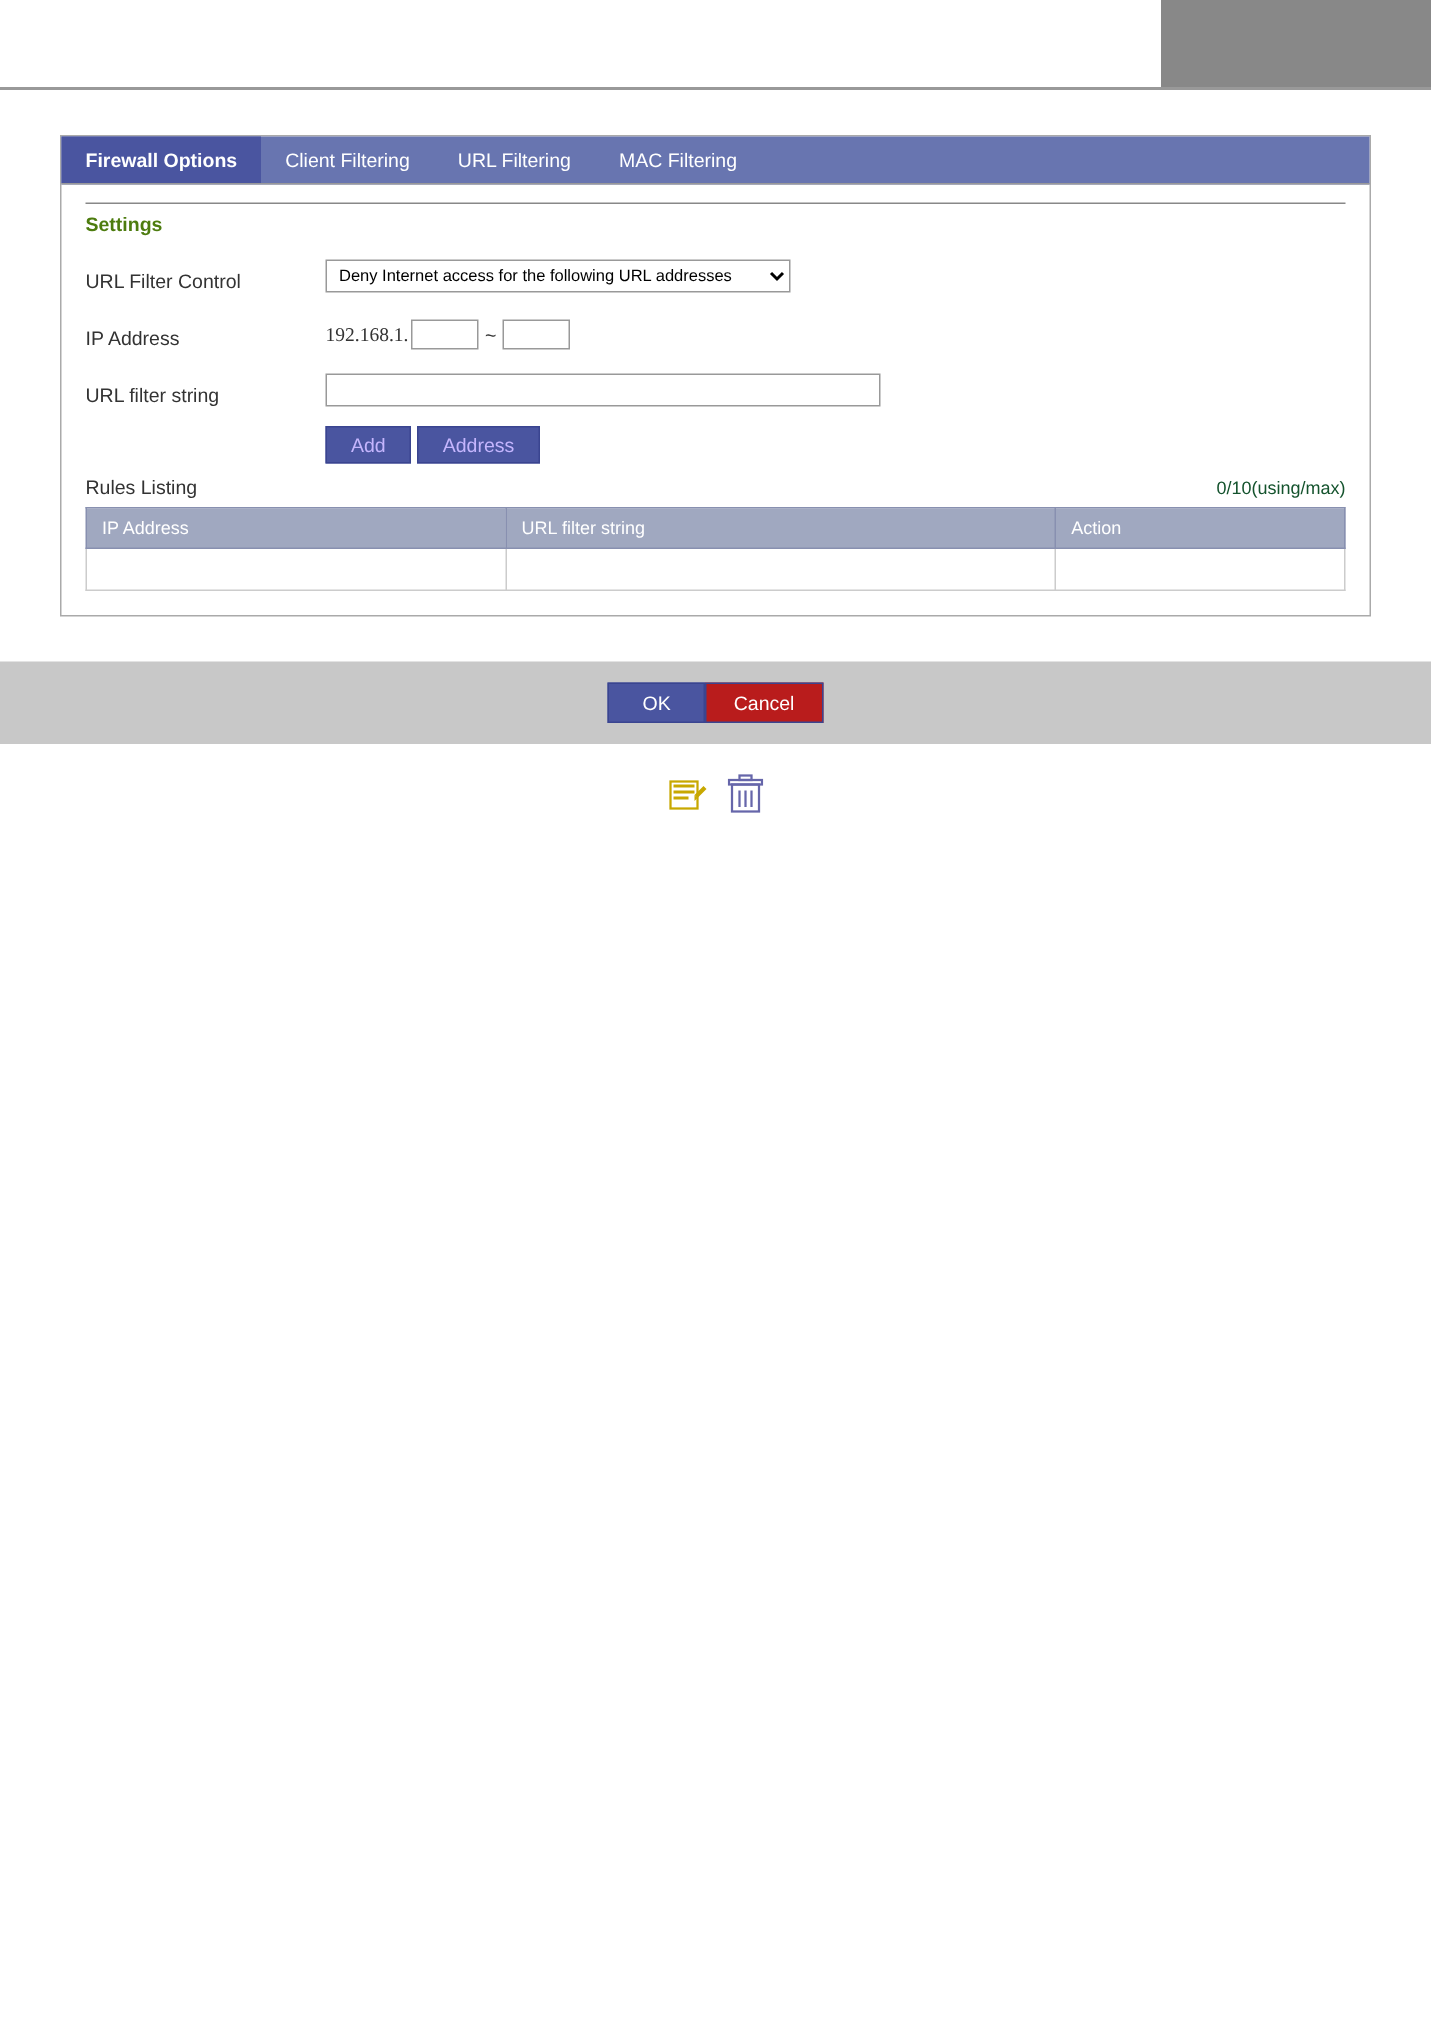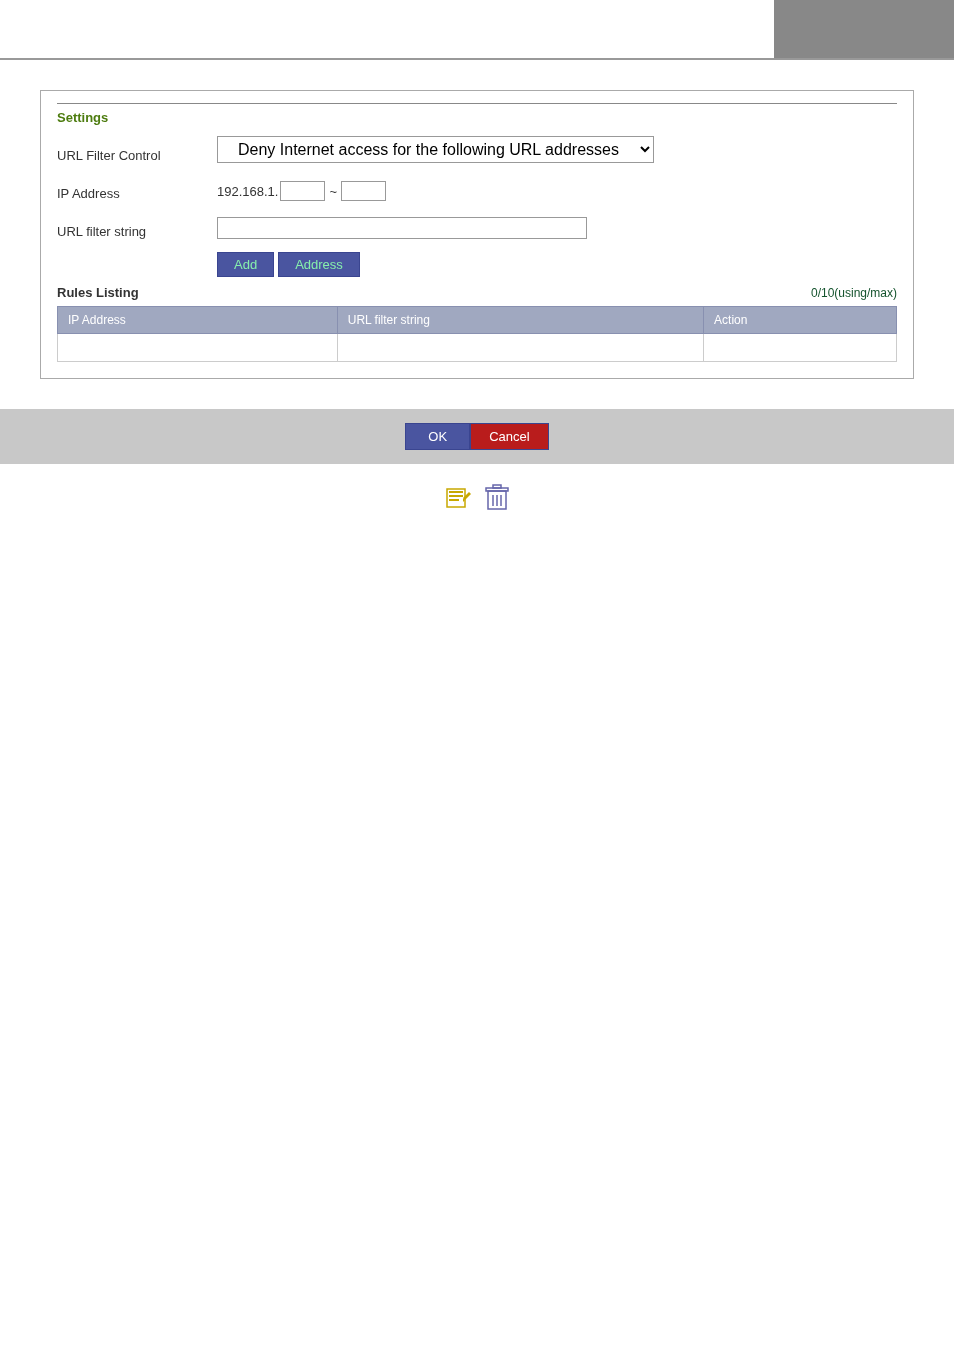--- a/index.html
+++ b/index.html
@@ -85,31 +85,32 @@
       flex-shrink: 0;
     }
     .form-control-area {
       flex: 1;
       display: flex;
       align-items: center;
     }
 
     
     .url-filter-select {
-      padding: 3px 16px;
-      font-size: 16px;
+      padding: 3px 4px;
+      font-size: 11px;
       border: 1px solid #999;
       background: #fff;
       min-width: 310px;
     }
 
     
     .ip-prefix {
       font-size: 13px;
       margin-right: 2px;
+      font-family: Liberation Serif, serif;
     }
     .ip-input-short {
       width: 45px;
       border: 1px solid #999;
       padding: 2px 4px;
       font-size: 12px;
     }
     .ip-tilde {
       margin: 0 4px;
       font-size: 13px;
@@ -129,40 +130,39 @@
       font-size: 12px;
     }
 
     
     .buttons-row {
       margin-top: 4px;
       margin-bottom: 4px;
     }
     .btn-blue {
       background: #4a55a0;
-      color: #86efac;
+      color: #c4b5fd;
       border: 1px solid #3a4590;
       padding: 4px 16px;
       font-size: 13px;
       cursor: pointer;
       margin-right: 4px;
     }
 
     
     .rules-listing-row {
       display: flex;
       align-items: center;
       justify-content: space-between;
       margin-top: 8px;
       margin-bottom: 6px;
     }
     .rules-label {
       font-size: 13px;
       color: #333;
-      font-weight: bold;
     }
     .rules-count {
       font-size: 12px;
       color: #14532d;
     }
 
     
     .rules-table {
       width: 100%;
       border-collapse: collapse;
@@ -227,20 +227,26 @@
 <body>
 
 <div class="top-bar">
   <div class="top-bar-right"></div>
 </div>
 
 <div class="main-content">
 
   <div class="panel">
 
+    <div class="tab-bar">
+      <div class="tab active">Firewall Options</div>
+      <div class="tab">Client Filtering</div>
+      <div class="tab">URL Filtering</div>
+      <div class="tab">MAC Filtering</div>
+    </div>
 
     <div class="settings-section">
 
       <div class="settings-title">Settings</div>
 
       <div class="form-row">
         <div class="form-label">URL Filter Control</div>
         <div class="form-control-area">
           <select class="url-filter-select">
             <option>Deny Internet access for the following URL addresses</option>

